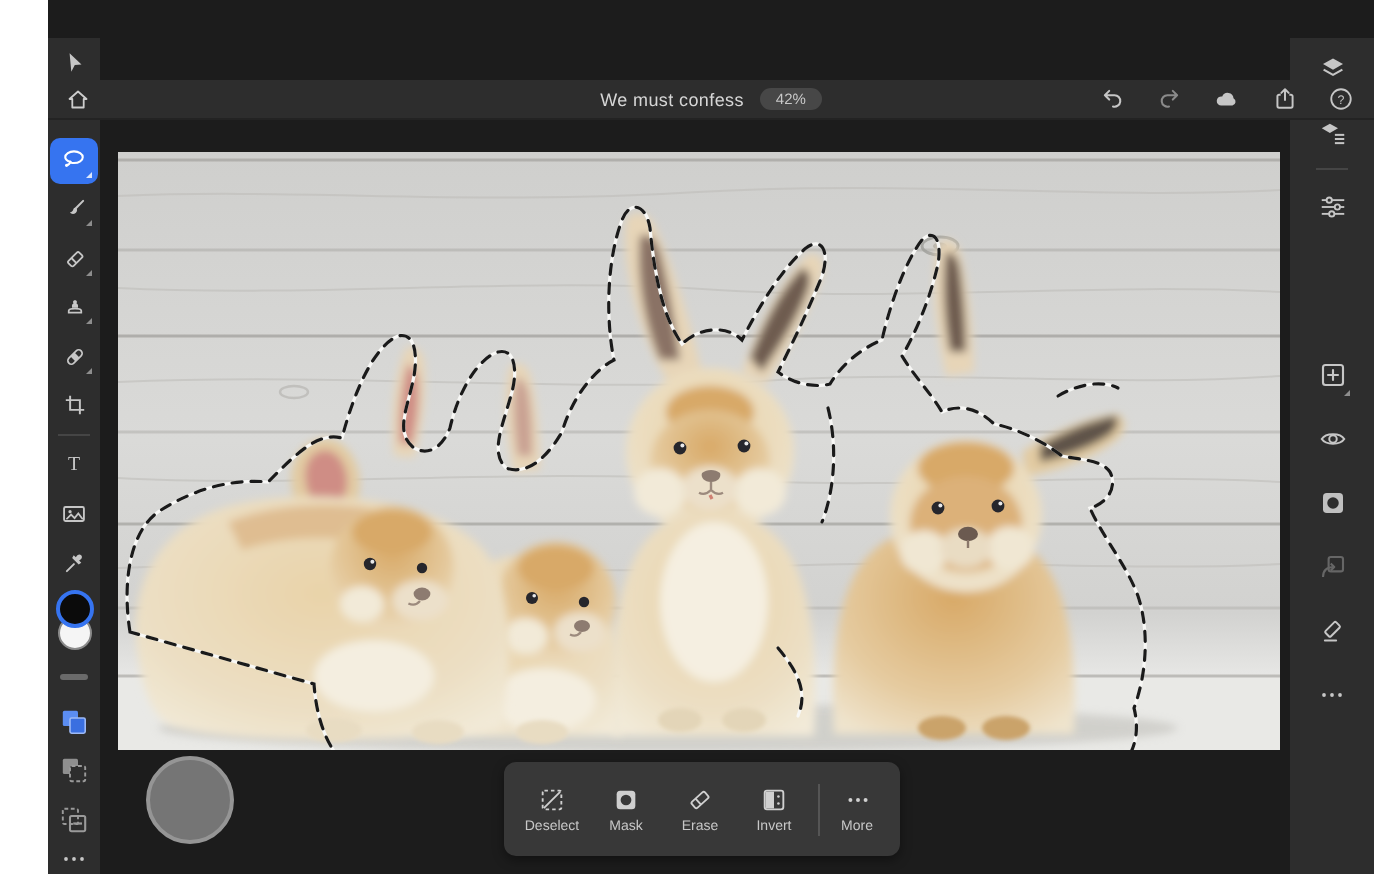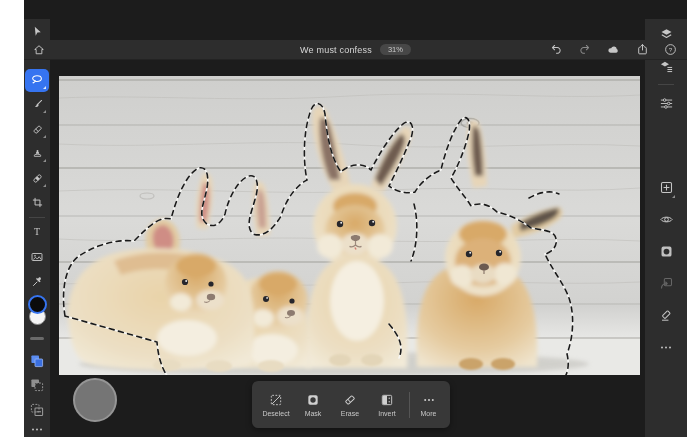--- a/index.html
+++ b/index.html
@@ -56,21 +56,21 @@
 <div class="app">
 
   <div class="topbar">
     <button class="icon-btn home">
       <svg width="12" height="12" viewBox="0 0 24 24">
         <path d="M12 3.5 3.5 11h2.8v8.5h11.4V11h2.8Z" fill="none" stroke="#cdcdcd" stroke-width="1.8" stroke-linejoin="round"></path>
       </svg>
     </button>
     <div class="tb-center">
       <span class="doc-title">We must confess</span>
-      <span class="zoom-badge">31%</span>
+      <span class="zoom-badge">42%</span>
     </div>
     <div class="tb-right">
       <button class="icon-btn">
         <svg width="13" height="13" viewBox="0 0 24 24">
           <path d="M8.5 4.5 4.5 8.5l4 4M4.5 8.5h8.7a5.3 5.3 0 1 1-1.2 10.4" fill="none" stroke="#c6c6c6" stroke-width="1.9" stroke-linecap="round" stroke-linejoin="round"></path>
         </svg>
       </button>
       <button class="icon-btn">
         <svg width="13" height="13" viewBox="0 0 24 24">
           <path d="M15.5 4.5l4 4-4 4M19.5 8.5h-8.7a5.3 5.3 0 1 0 1.2 10.4" fill="none" stroke="#8b8b8b" stroke-width="1.9" stroke-linecap="round" stroke-linejoin="round"></path>

